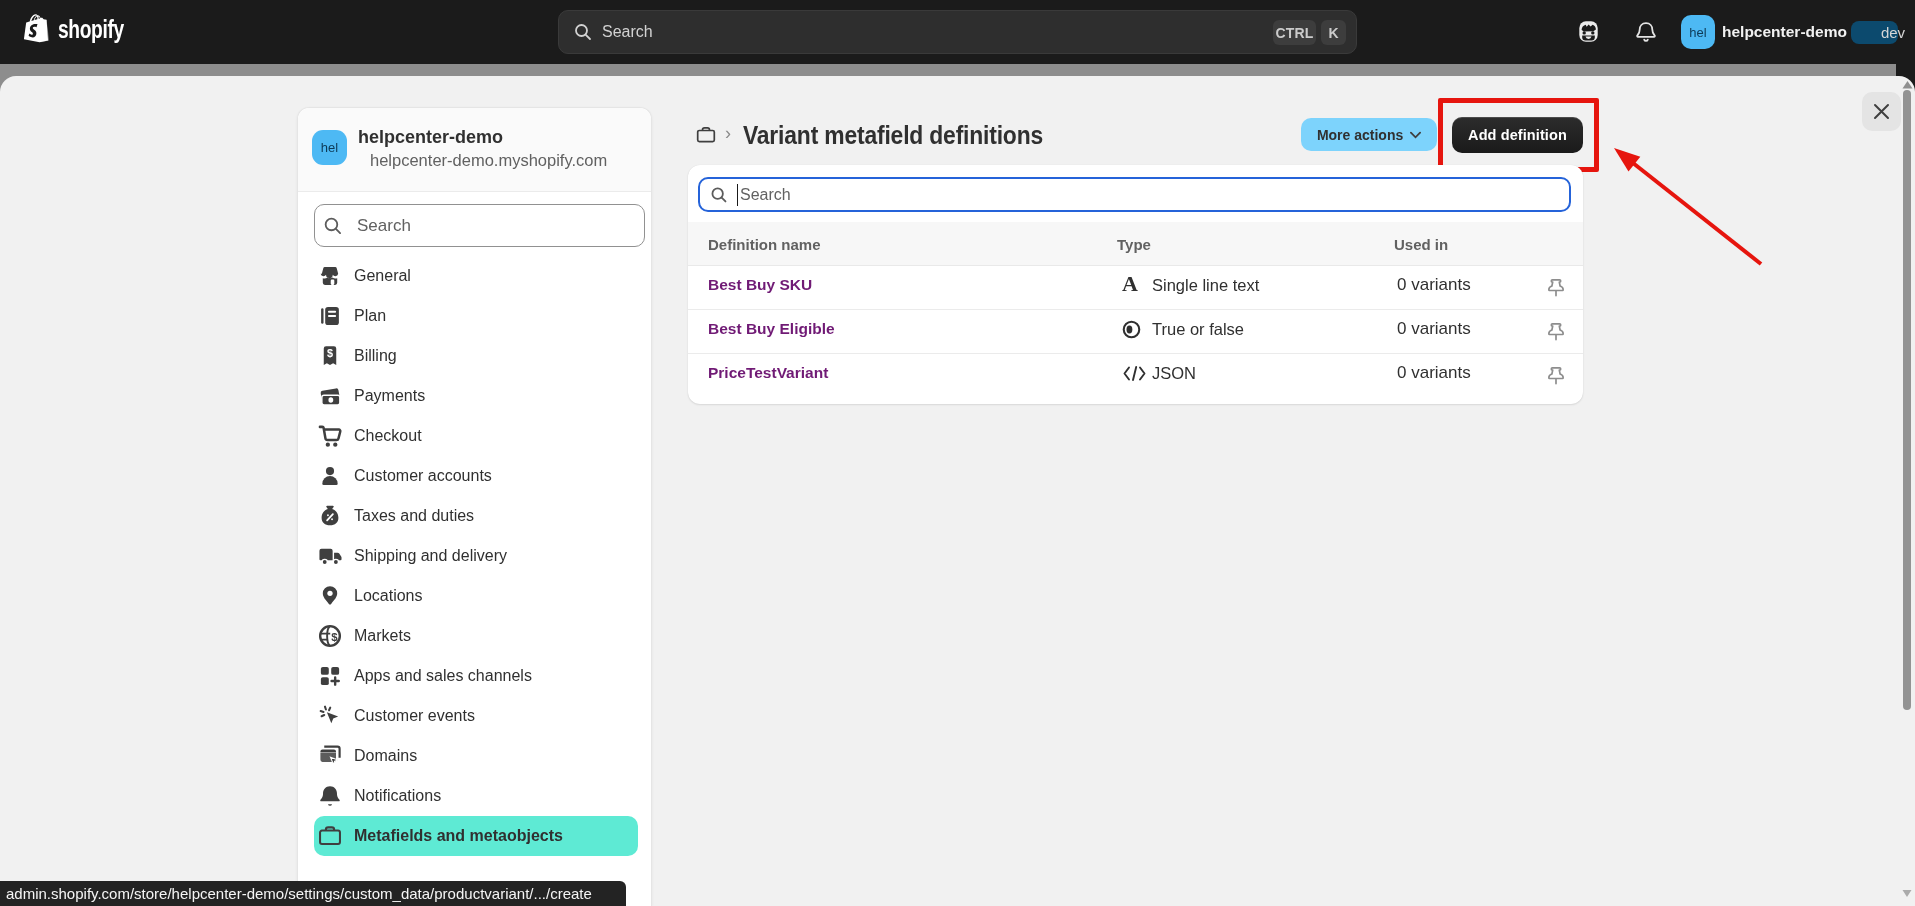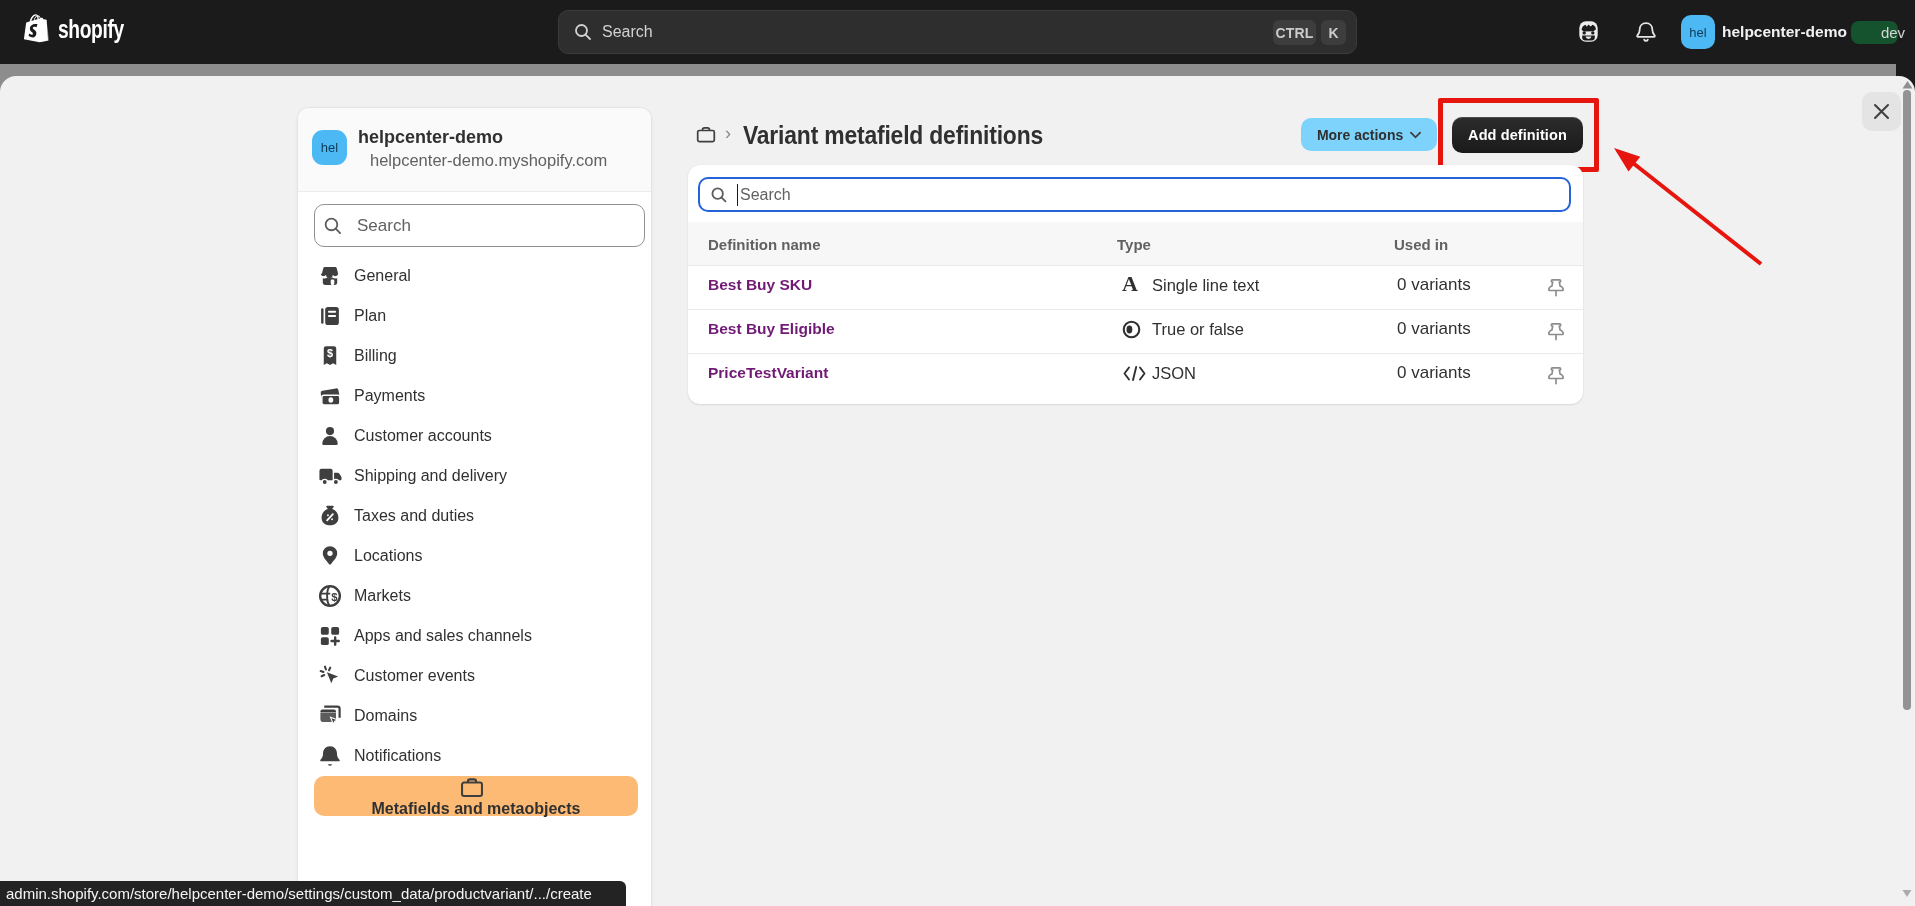--- a/index.html
+++ b/index.html
@@ -10,38 +10,38 @@
 #topbar { position:absolute; left:0; top:0; width:1915px; height:64px; background:#1b1b1b; z-index:30; }
 #logo { position:absolute; left:24px; top:14px; display:flex; align-items:center; }
 #logoword { color:#fff; font-size:26px; font-weight:700; letter-spacing:-0.5px; margin-left:7px; transform:scaleX(0.74); transform-origin:left center; }
 #topsearch { position:absolute; left:558px; top:10px; width:799px; height:44px; background:#2e2e2e; border:1px solid #3a3a3a; border-radius:10px; display:flex; align-items:center; }
 #topsearch .stxt { color:#d2d2d2; font-size:16px; margin-left:9px; }
 .kbd { background:#3d3d3d; border-radius:6px; color:#cbcbcb; font-size:14px; font-weight:700; display:flex; align-items:center; justify-content:center; height:25px; }
 #kbdctrl { position:absolute; left:714px; top:9px; width:43px; letter-spacing:0.2px;}
 #kbdk { position:absolute; left:762px; top:9px; width:25px; }
 #avatar { position:absolute; left:1681px; top:15px; width:34px; height:34px; background:#4db9f4; border-radius:10px; color:#0d3a57; font-size:13px; display:flex; align-items:center; justify-content:center; }
 #storename { position:absolute; left:1722px; top:0; height:64px; display:flex; align-items:center; color:#f2f2f2; font-size:15.5px; font-weight:700; }
-#devbadge { position:absolute; left:1851px; top:21px; width:47px; height:23px; background:#14532d; border-radius:8px; color:#d6d6d6; font-size:15px; display:flex; align-items:center; justify-content:center;padding-left:37px; }
+#devbadge { position:absolute; left:1851px; top:21px; width:47px; height:23px; background:#0c4a6e; border-radius:8px; color:#d6d6d6; font-size:15px; display:flex; align-items:center; justify-content:center;padding-left:37px; }
 
 
 #band { position:absolute; left:0; top:64px; width:1915px; height:842px; background:#8d8d8d; }
 #modal { position:absolute; left:0; top:76px; width:1915px; height:830px; background:#f1f1f1; border-radius:16px 16px 0 0; }
 
 
 #side { position:absolute; left:297px; top:107px; width:355px; height:799px; background:#fff; border:1px solid #e5e5e5; border-bottom:none; border-radius:12px 12px 0 0; box-shadow:0 1px 3px rgba(0,0,0,0.06); }
 #sidehead { position:absolute; left:0; top:0; width:353px; height:84px; background:#fafafa; border-radius:12px 12px 0 0; border-bottom:1px solid #ebebeb; }
 #sideavatar { position:absolute; left:14px; top:22px; width:35px; height:35px; background:#4db9f4; border-radius:11px; color:#0d3a57; font-size:13px; display:flex; align-items:center; justify-content:center; }
 #sidetitle { position:absolute; left:60px; top:19px; font-size:18px; font-weight:700; color:#303030; }
 #sidesub { position:absolute; left:72px; top:43px; font-size:16.5px; color:#616161; }
 #sidesearch { position:absolute; left:16px; top:96px; width:331px; height:43px; border:1px solid #919191; border-radius:10px; background:#fff; display:flex; align-items:center; }
 #sidesearch .stxt { color:#616161; font-size:17px; margin-left:14px; }
 #menu { position:absolute; left:16px; top:148px; width:324px; }
 .mi { height:40px; display:flex; align-items:center; border-radius:10px; color:#303030; font-size:16px; }
 .mi .ic { width:24px; height:24px; margin-left:4px; margin-right:12px; flex:none; }
-.mi.sel { background:#fdba74; font-weight:700;flex-direction:column; }
+.mi.sel { background:#5eead4; font-weight:700; }
 
 
 #crumbicon { position:absolute; left:696px; top:125px; width:20px; height:20px; }
 #crumbchev { position:absolute; left:725px; top:123px; width:14px; height:22px; color:#8a8a8a; font-size:18px; }
 #h1 { position:absolute; left:743px; top:120px; font-size:26px; font-weight:700; color:#303030; letter-spacing:-0.2px; transform:scaleX(0.88); transform-origin:left center; white-space:nowrap; }
 #moreactions { position:absolute; left:1301px; top:118px; width:136px; height:33px; background:#7dd3fc; border-radius:10px; display:flex; align-items:center; justify-content:center; font-size:14px; font-weight:700; color:#303030; }
 #adddef { position:absolute; left:1452px; top:117px; width:131px; height:36px; background:linear-gradient(#2c2c2c,#1a1a1a); border-radius:10px; box-shadow:inset 0 1px 0 rgba(255,255,255,0.15); display:flex; align-items:center; justify-content:center; font-size:14.5px; font-weight:700; color:#fff; letter-spacing:0.1px; }
 #redrect { position:absolute; left:1438px; top:98px; width:161px; height:74px; border:5px solid #e6150e; border-radius:2px; }
 
 #card { position:absolute; left:688px; top:165px; width:895px; height:239px; background:#fff; border-radius:12px; box-shadow:0 1px 2px rgba(0,0,0,0.1), 0 0 1px rgba(0,0,0,0.1); }
@@ -148,40 +148,48 @@
           <g transform="rotate(-10 10 9)">
             <rect x="2.6" y="4.6" width="15" height="8.2" rx="1.8" fill="#3f3f3f"></rect>
           </g>
           <rect x="3.2" y="9.4" width="15" height="8" rx="1.8" fill="#3f3f3f" stroke="#fff" stroke-width="1.2"></rect>
           <ellipse cx="10.7" cy="13.4" rx="2" ry="2.3" fill="#fff"></ellipse>
         </svg>
         <span>Payments</span>
       </div>
       <div class="mi">
         <svg class="ic" viewBox="0 0 20 20">
+          <path d="M1.6 2.4 h1.9 a1.2 1.2 0 0 1 1.2 1 l1.5 8.6 a1.7 1.7 0 0 0 1.7 1.4 h7.5 a1.7 1.7 0 0 0 1.65-1.3 l1.5-5.9 a1.25 1.25 0 0 0-1.2-1.55 H5.4" fill="none" stroke="#3f3f3f" stroke-width="2.1" stroke-linecap="round" stroke-linejoin="round"></path>
+          <circle cx="8.2" cy="17.2" r="1.8" fill="#3f3f3f"></circle>
+          <circle cx="14.4" cy="17.2" r="1.8" fill="#3f3f3f"></circle>
+        </svg>
+        <span>Checkout</span>
+      </div>
+      <div class="mi">
+        <svg class="ic" viewBox="0 0 20 20">
           <circle cx="10" cy="5.9" r="3.4" fill="#3f3f3f"></circle>
           <path d="M3.6 16.4 a6.4 6.4 0 0 1 12.8 0 a1.1 1.1 0 0 1-1.1 1.1 H4.7 a1.1 1.1 0 0 1-1.1-1.1 z" fill="#3f3f3f"></path>
         </svg>
         <span>Customer accounts</span>
+      </div>
+      <div class="mi">
+        <svg class="ic" viewBox="0 0 20 20">
+          <path d="M8.2 4.2 L7 2.6 a0.7 0.7 0 0 1 .6-1.1 h4.8 a0.7 0.7 0 0 1 .6 1.1 L11.8 4.2 c3.2 1 5.2 3.8 5.2 7.3 0 4-2.8 6.3-7 6.3 s-7-2.3-7-6.3 c0-3.5 2-6.3 5.2-7.3 z" fill="#3f3f3f"></path>
+          <path d="M7.6 13.6 L12.4 8.4 M8.3 9.3 v.1 M11.7 12.7 v.1" stroke="#fff" stroke-width="1.5" stroke-linecap="round"></path>
+        </svg>
+        <span>Taxes and duties</span>
       </div>
       <div class="mi">
         <svg class="ic" viewBox="0 0 20 20">
           <path d="M1.2 5.6 a1.7 1.7 0 0 1 1.7-1.7 h7.6 a1.7 1.7 0 0 1 1.7 1.7 v8 H2 a0.8 0.8 0 0 1-.8-.8 z" fill="#3f3f3f"></path>
           <path d="M13.4 7.2 h2.9 a1.7 1.7 0 0 1 1.4 .75 l1.6 2.4 a1.7 1.7 0 0 1 .3 .95 v1.5 a0.8 0.8 0 0 1-.8 .8 h-5.4 z" fill="#3f3f3f"></path>
           <circle cx="5.6" cy="15" r="2.2" fill="#3f3f3f" stroke="#fff" stroke-width="1.2"></circle>
           <circle cx="14.9" cy="15" r="2.2" fill="#3f3f3f" stroke="#fff" stroke-width="1.2"></circle>
         </svg>
         <span>Shipping and delivery</span>
-      </div>
-      <div class="mi">
-        <svg class="ic" viewBox="0 0 20 20">
-          <path d="M8.2 4.2 L7 2.6 a0.7 0.7 0 0 1 .6-1.1 h4.8 a0.7 0.7 0 0 1 .6 1.1 L11.8 4.2 c3.2 1 5.2 3.8 5.2 7.3 0 4-2.8 6.3-7 6.3 s-7-2.3-7-6.3 c0-3.5 2-6.3 5.2-7.3 z" fill="#3f3f3f"></path>
-          <path d="M7.6 13.6 L12.4 8.4 M8.3 9.3 v.1 M11.7 12.7 v.1" stroke="#fff" stroke-width="1.5" stroke-linecap="round"></path>
-        </svg>
-        <span>Taxes and duties</span>
       </div>
       <div class="mi">
         <svg class="ic" viewBox="0 0 20 20">
           <path d="M10 1.8 a6 6 0 0 1 6 6 c0 3.3-2.6 5.8-4.9 8.6 a1.4 1.4 0 0 1-2.2 0 C6.6 13.6 4 11.1 4 7.8 a6 6 0 0 1 6-6 z" fill="#3f3f3f"></path>
           <circle cx="10" cy="7.8" r="2.2" fill="#fff"></circle>
         </svg>
         <span>Locations</span>
       </div>
       <div class="mi">
         <svg class="ic" viewBox="0 0 20 20">

